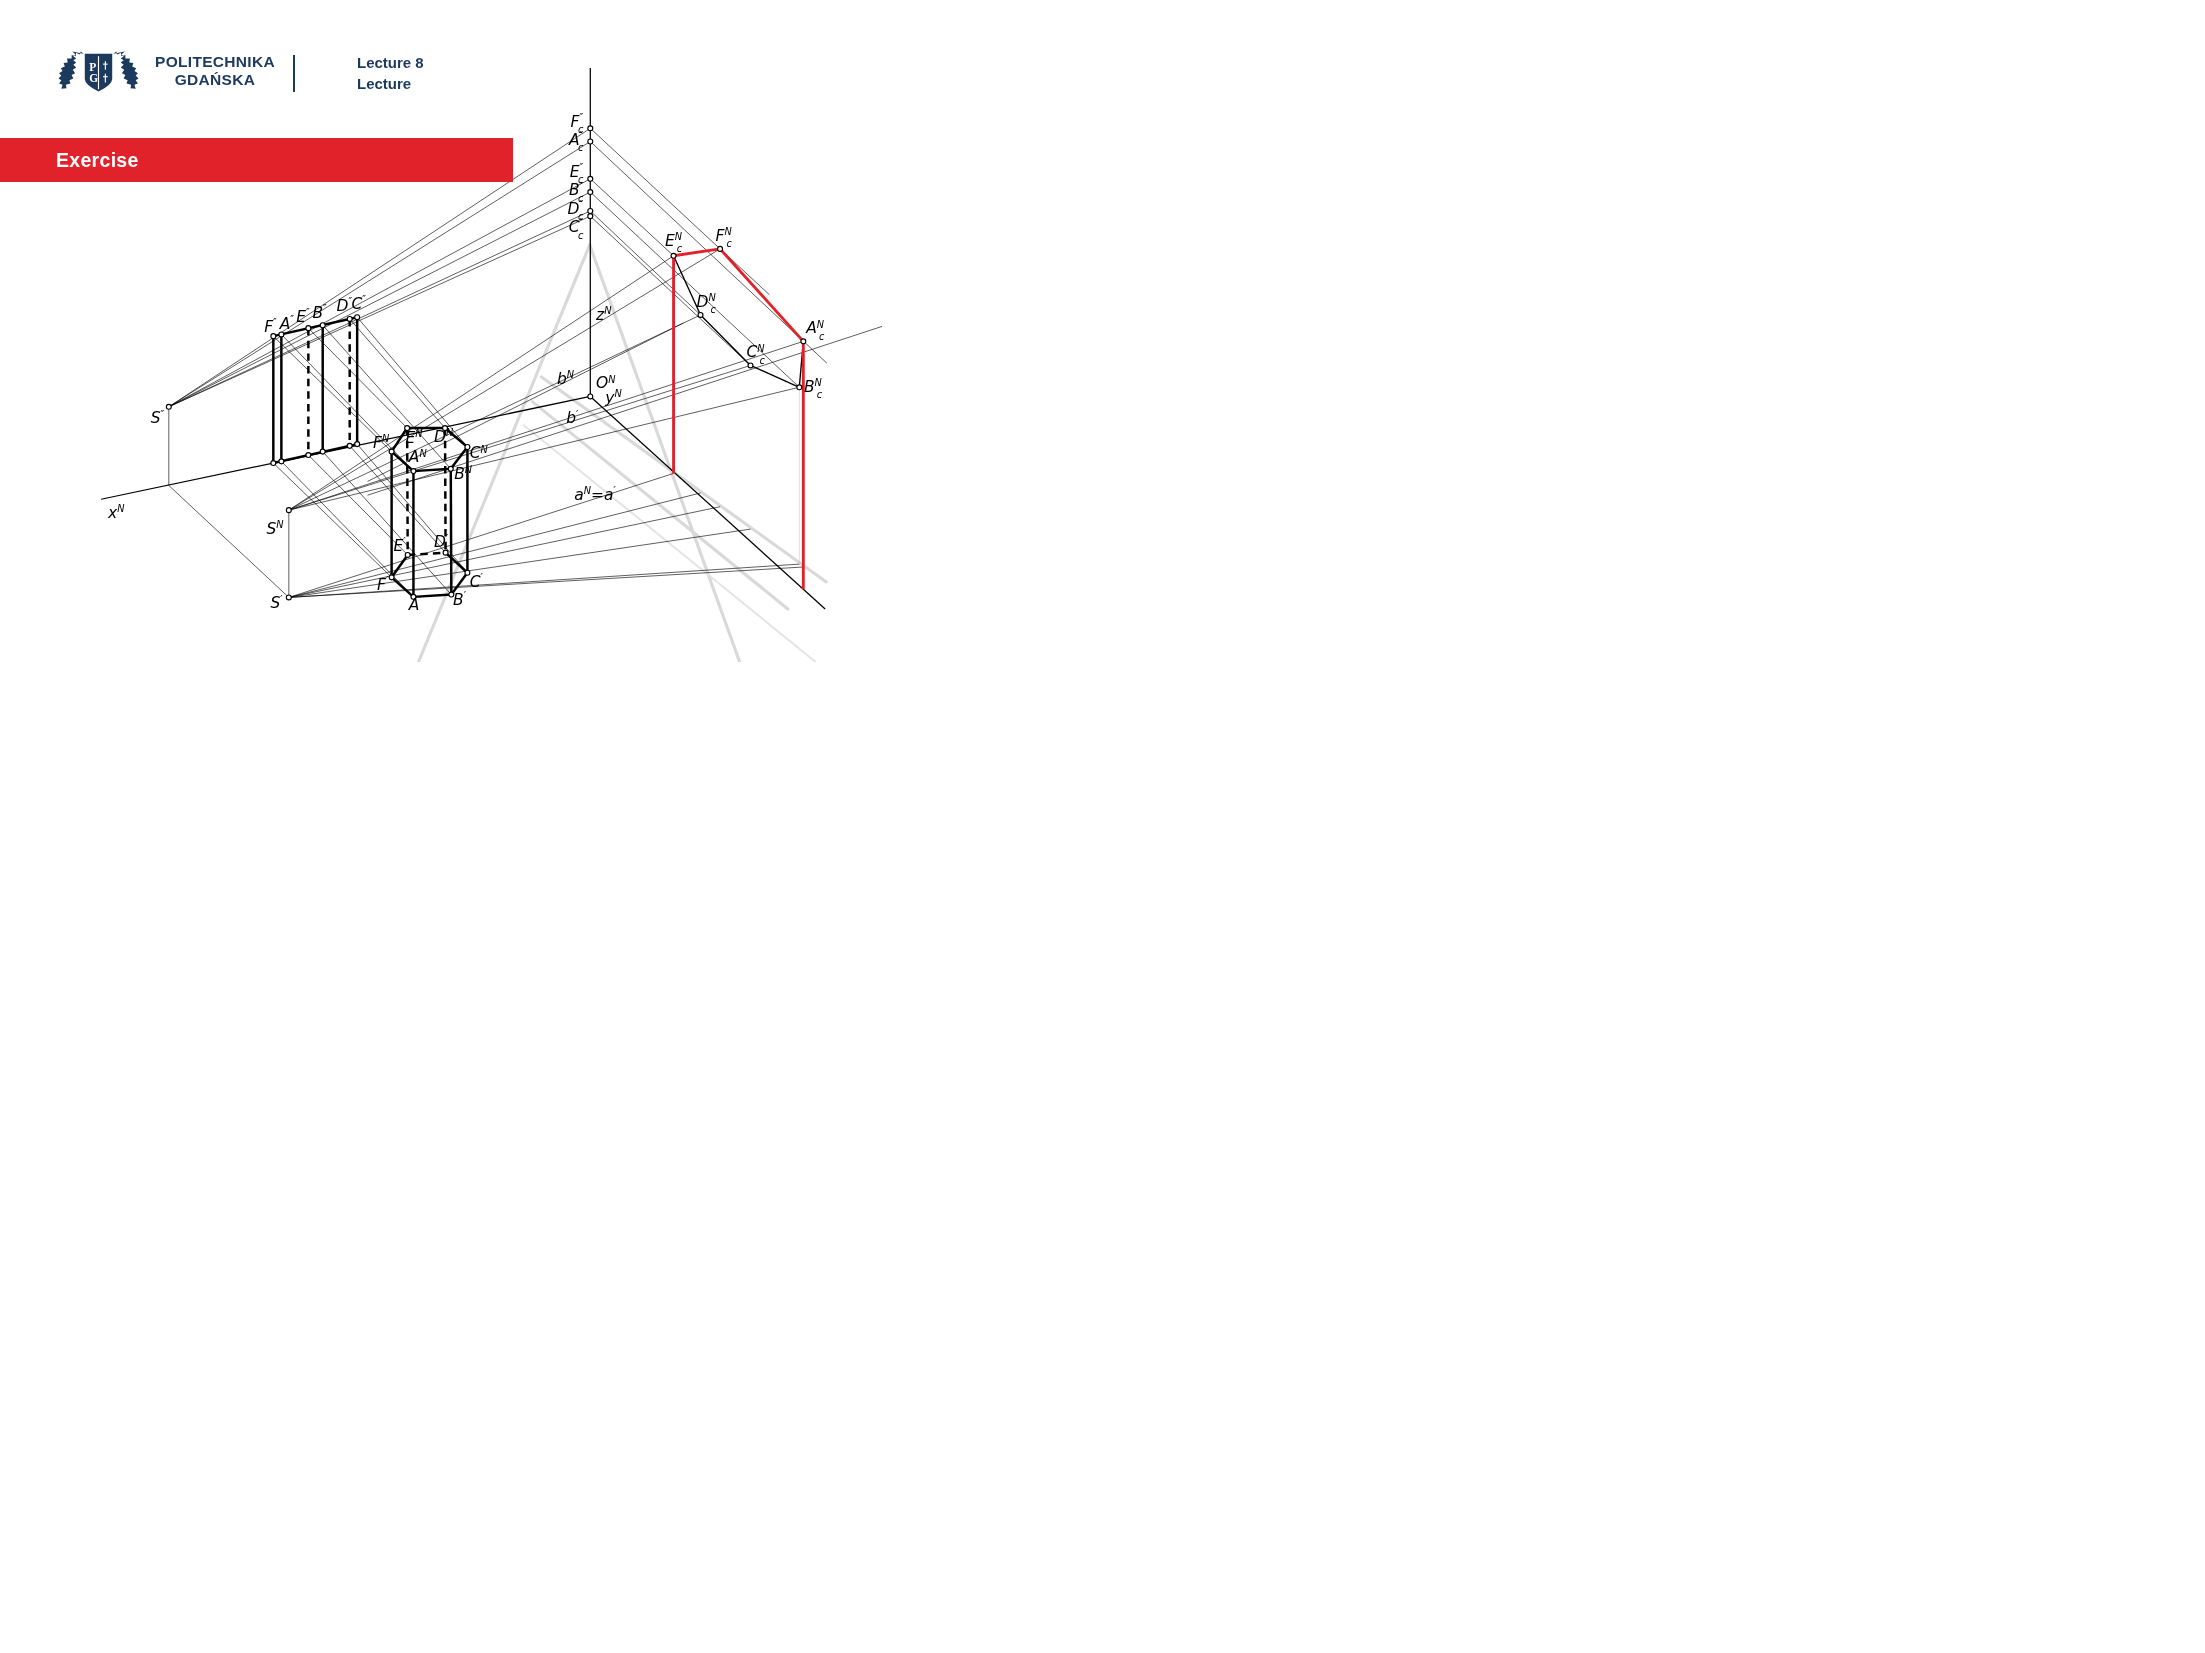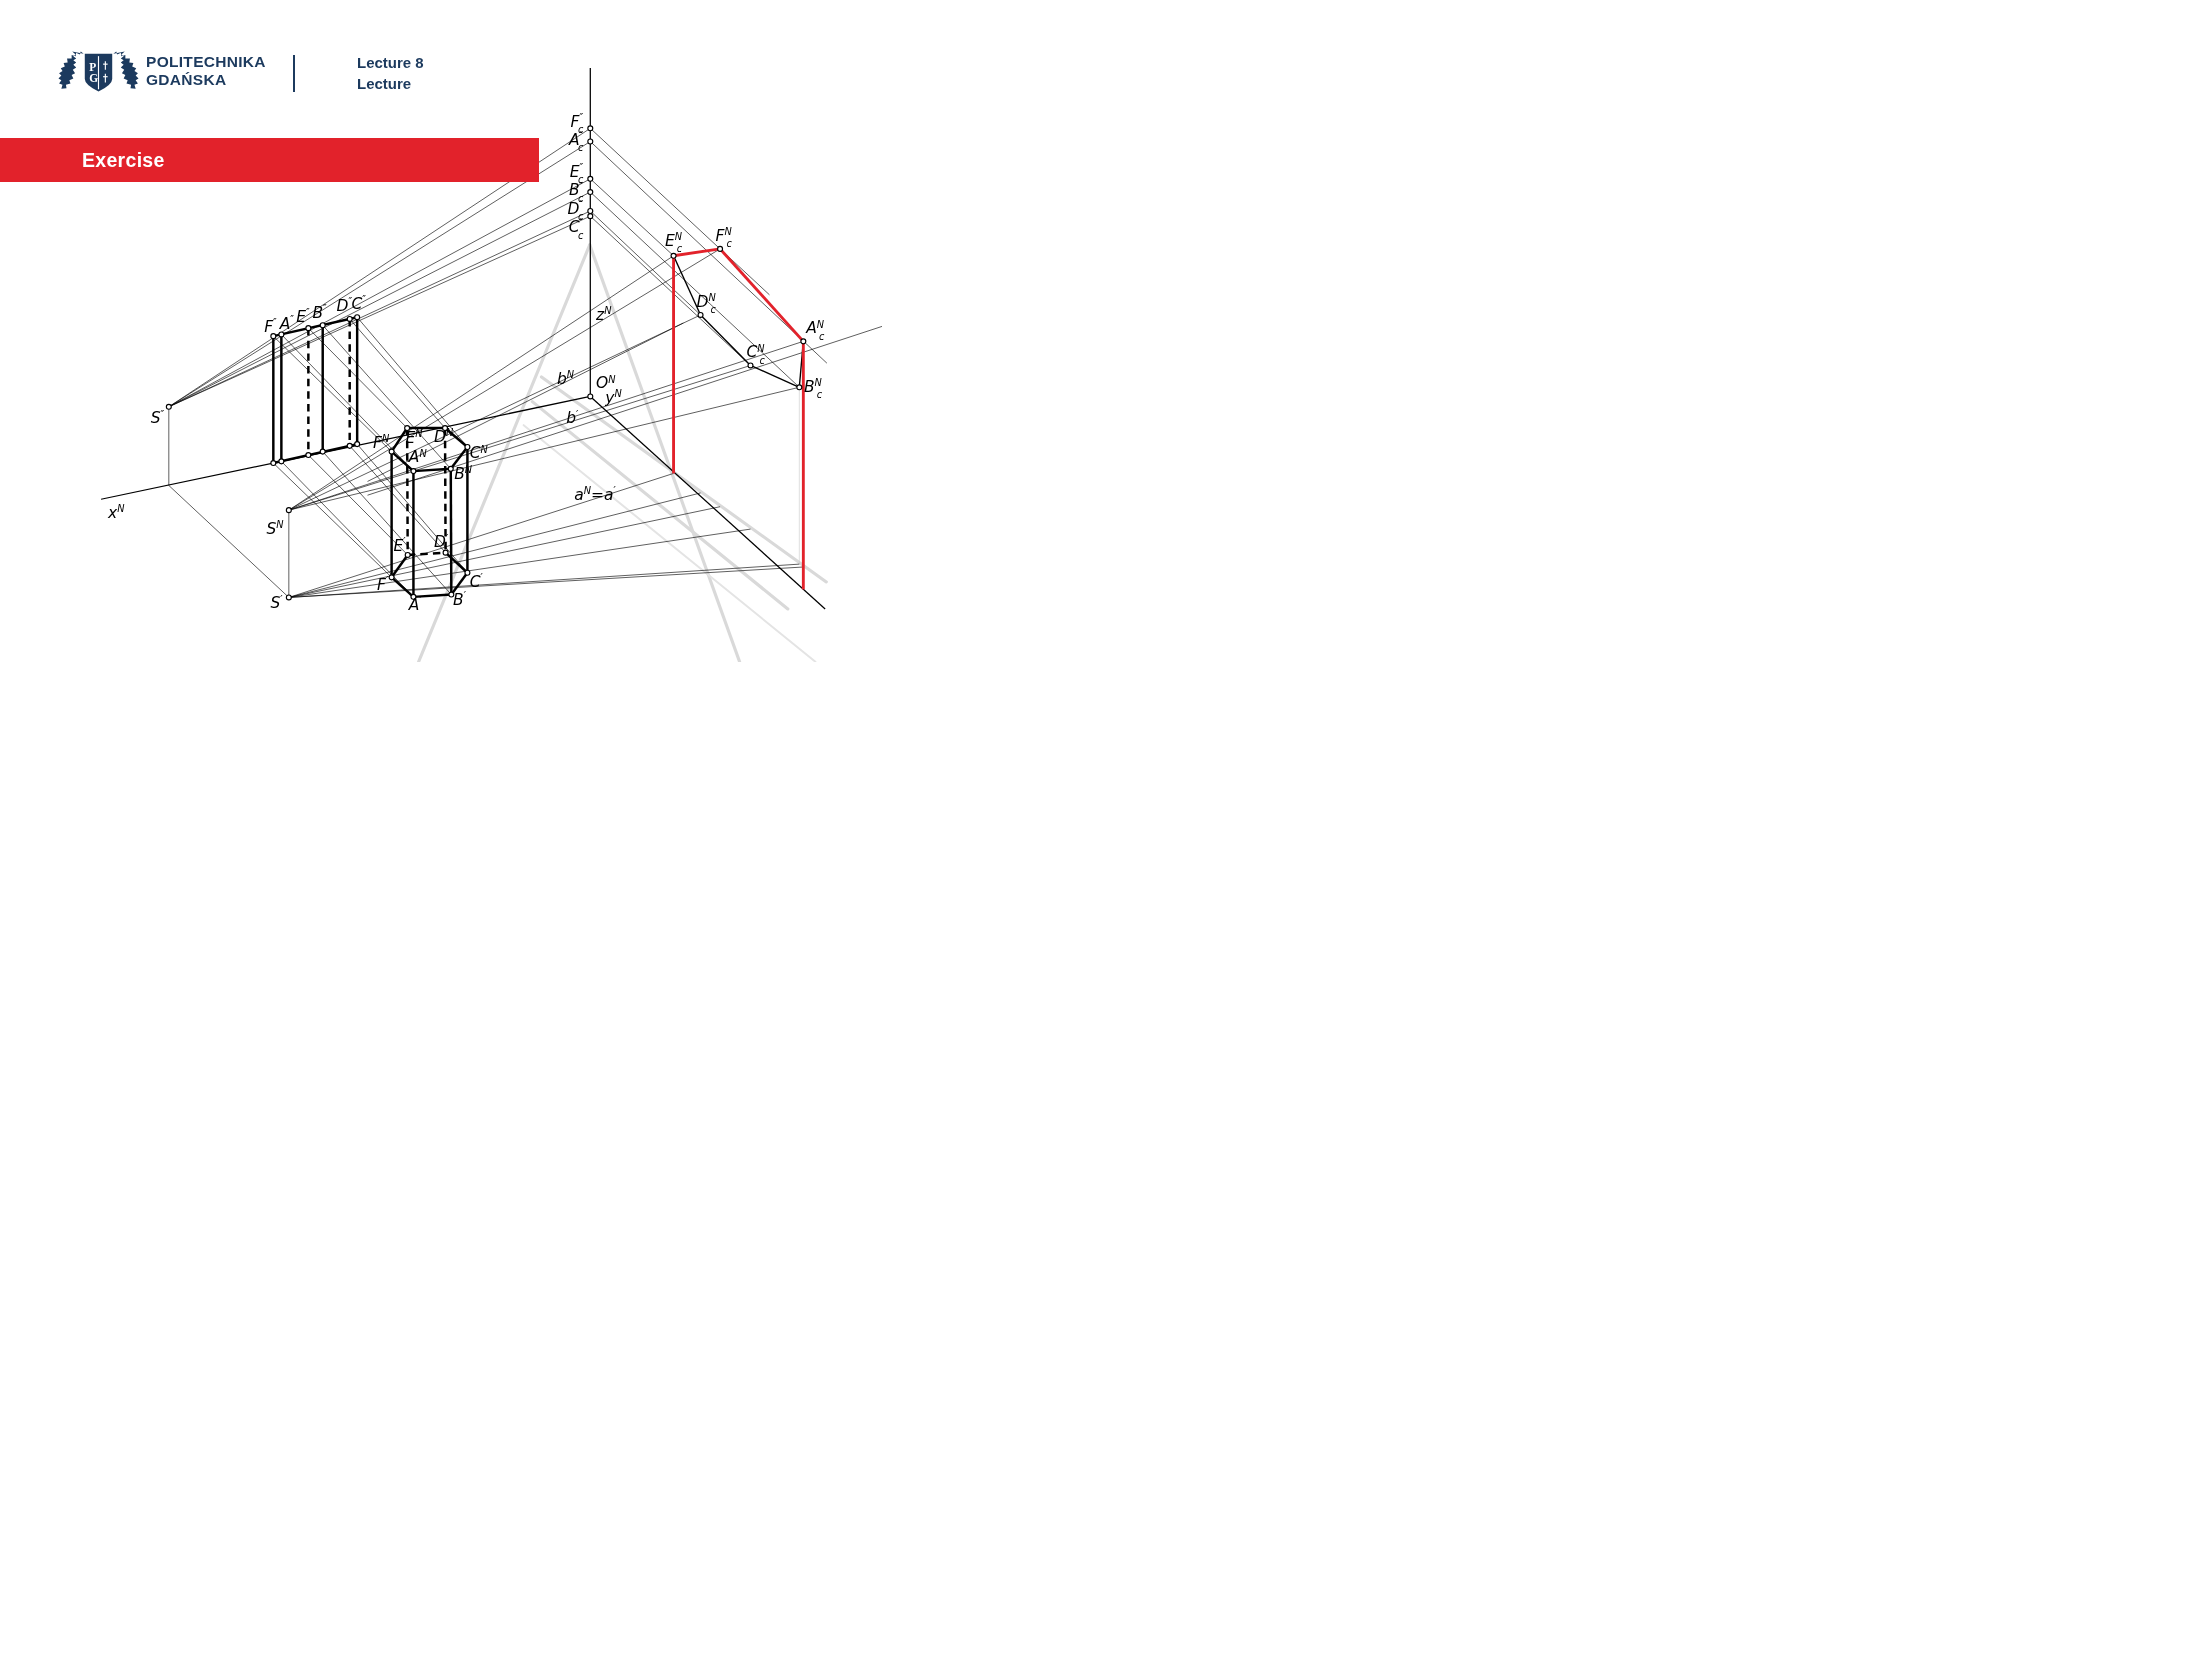--- a/index.html
+++ b/index.html
@@ -2,28 +2,28 @@
 <html style="--navy: #1c3a5e; --red: #e2222b;font-size:9.2px"><head>
 <meta charset="utf-8">
 <style>
   html,body{margin:0;padding:0;background:#ffffff;}
   #stage{position:relative;width:882px;height:662px;overflow:hidden;background:#fff;
          font-family:"Liberation Sans",sans-serif;}
   #diagram{position:absolute;left:0;top:0;z-index:1;}
   
   #header{position:absolute;left:0;top:0;width:100%;height:132px;z-index:3;}
   #logo{position:absolute;left:55px;top:47px;}
-  .uni-name{position:absolute;left:146px;top:53px;width:138px;text-align:left;
+  .uni-name{position:absolute;left:146px;top:53px;width:138px;text-align:center;
             color:var(--navy);font-weight:bold;font-size:15.5px;line-height:18.4px;letter-spacing:0.3px;}
   #sep{position:absolute;left:293px;top:55px;width:2.3px;height:37px;background:var(--navy);}
   .lecture{position:absolute;left:325px;top:53px;color:var(--navy);font-weight:bold;
            font-size:15px;line-height:20.7px;margin-left:32px;}
   
   #banner{position:absolute;left:0;top:138px;width:513px;height:44px;background:var(--red);
-          z-index:2;display:flex;align-items:center;padding-left:26px;}
+          z-index:2;display:flex;align-items:center;}
   #banner span{color:#fff;font-weight:bold;font-size:19.5px;margin-left:56px;letter-spacing:0.3px;}
   
   .dlabel{font-family:"DejaVu Sans","Liberation Sans",sans-serif;font-style:italic;
           font-size:27px;fill:#000;}
   .dlabel .ss{font-size:17px;}
 </style>
 </head>
 <body>
 
 <div id="stage">

